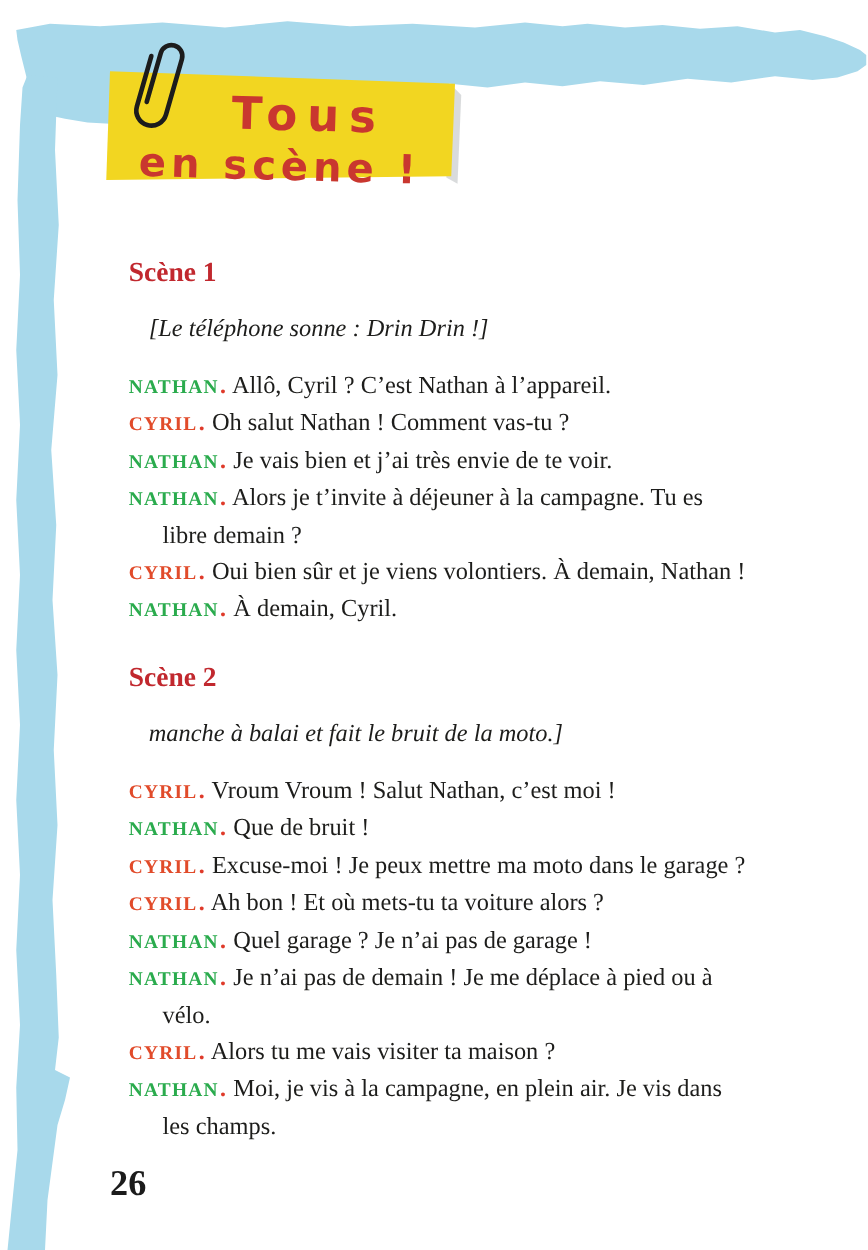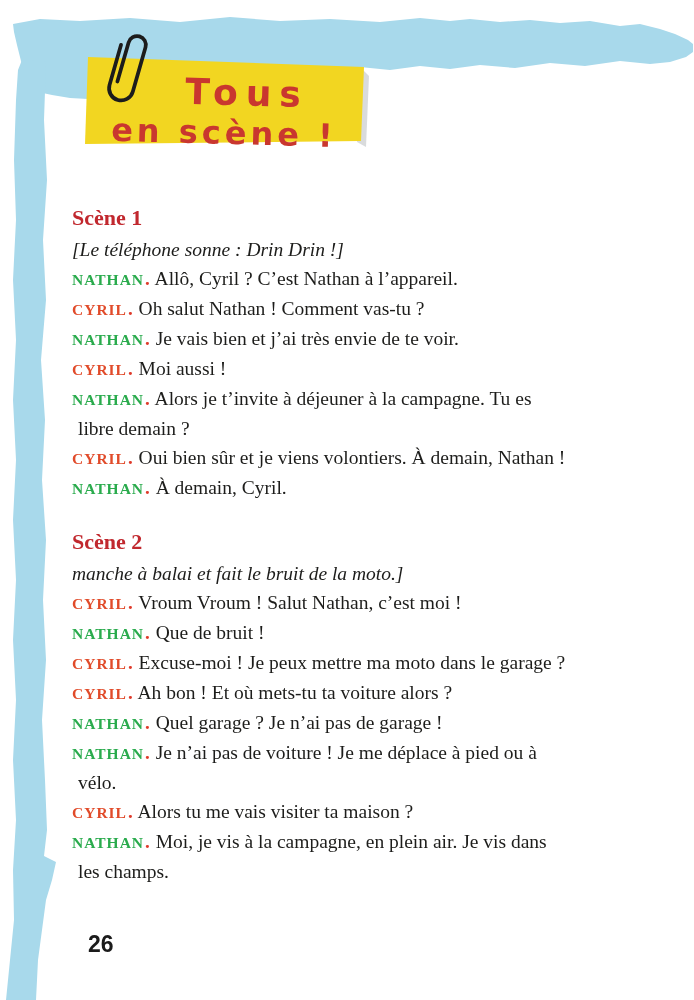--- a/index.html
+++ b/index.html
@@ -21,37 +21,37 @@
     font-family:"DejaVu Sans", sans-serif; font-weight:bold; line-height:40px;
     padding-top:12px; box-sizing:border-box;
   }
   .note-line1 { font-size:36px; letter-spacing:8px; padding-left:44px; }
   .note-line2 { font-size:32px; letter-spacing:4px; }
   
   .clip { position:absolute; left:106px; top:22px; width:50px; height:88px; z-index:3;
           transform:rotate(16deg); transform-origin:center; }
   .clip path { stroke:#1c1c1c; stroke-width:3.4; fill:none; stroke-linecap:round; }
   
-  .content { position:absolute; left:72px; top:203px; width:575px; z-index:1;
+  .content { position:absolute; left:103px; top:203px; width:575px; z-index:1;
              font-size:19.5px; line-height:29px; }
   .scene-title { margin:0 0 2px 0; font-size:22px; line-height:30px; font-weight:bold;
                  color:var(--heading-red, #c1282e); }
   .scene-block2 { margin-top:24px; }
-  .stage { margin:0; font-style:italic; white-space:nowrap; }
+  .stage { margin:16px; font-style:italic; white-space:nowrap; }
   .stage2 { display:block; }
   .dialogue { margin:0; white-space:nowrap; }
   .speaker { font-weight:bold; font-size:15.5px; letter-spacing:1px; }
   .speaker .dot { margin-left:1px; color:var(--period-red, #df3a2a); font-size:19px; }
   .nathan .speaker-label { color:var(--nathan-green, #2aab4d); }
   .cyril .speaker-label { color:var(--cyril-orange, #e14b2a); }
-  .utt2 { display:block; margin-left:6px; }
+  .utt2 { display:block; margin-left:27px; }
   
   .page-number { position:absolute; left:88px; top:931px; z-index:1;
-                 font-family:Liberation Sans, sans-serif; font-weight:bold;
-                 font-size:23px; color:#1b1b1b; }
+                 font-family:Liberation Serif, serif; font-weight:bold;
+                 font-size:29px; color:#1b1b1b; }
 </style>
 </head>
 <body>
 
 <div class="page">
 
   <svg class="decor" viewBox="0 0 694 1000">
     <polygon class="band" points="
       13,24 40,19 80,21 130,18 180,22 230,17 280,21 330,19 380,22 420,18 450,21 470,19
       500,22 530,20 560,23 590,21 620,26 640,24 660,29 675,34 688,40 693,44 693,52
@@ -90,25 +90,20 @@
       <span class="speaker cyril"><span class="speaker-label">CYRIL</span><span class="dot">.</span></span>
       <span class="utt">Oh salut Nathan ! Comment vas-tu ?</span>
       <span class="utt2"></span>
     </p>
     <p class="dialogue">
       <span class="speaker nathan"><span class="speaker-label">NATHAN</span><span class="dot">.</span></span>
       <span class="utt">Je vais bien et j’ai très envie de te voir.</span>
       <span class="utt2"></span>
     </p>
     <p class="dialogue">
-      <span class="speaker cyril"><span class="speaker-label">CYRIL</span><span class="dot">.</span></span>
-      <span class="utt">Moi aussi !</span>
-      <span class="utt2"></span>
-    </p>
-    <p class="dialogue">
       <span class="speaker nathan"><span class="speaker-label">NATHAN</span><span class="dot">.</span></span>
       <span class="utt">Alors je t’invite à déjeuner à la campagne. Tu es</span>
       <span class="utt2">libre demain ?</span>
     </p>
     <p class="dialogue">
       <span class="speaker cyril"><span class="speaker-label">CYRIL</span><span class="dot">.</span></span>
       <span class="utt">Oui bien sûr et je viens volontiers. À demain, Nathan !</span>
       <span class="utt2"></span>
     </p>
     <p class="dialogue">
@@ -140,21 +135,21 @@
       <span class="utt">Ah bon ! Et où mets-tu ta voiture alors ?</span>
       <span class="utt2"></span>
     </p>
     <p class="dialogue">
       <span class="speaker nathan"><span class="speaker-label">NATHAN</span><span class="dot">.</span></span>
       <span class="utt">Quel garage ? Je n’ai pas de garage !</span>
       <span class="utt2"></span>
     </p>
     <p class="dialogue">
       <span class="speaker nathan"><span class="speaker-label">NATHAN</span><span class="dot">.</span></span>
-      <span class="utt">Je n’ai pas de voiture ! Je me déplace à pied ou à</span>
+      <span class="utt">Je n’ai pas de demain ! Je me déplace à pied ou à</span>
       <span class="utt2">vélo.</span>
     </p>
     <p class="dialogue">
       <span class="speaker cyril"><span class="speaker-label">CYRIL</span><span class="dot">.</span></span>
       <span class="utt">Alors tu me vais visiter ta maison ?</span>
       <span class="utt2"></span>
     </p>
     <p class="dialogue">
       <span class="speaker nathan"><span class="speaker-label">NATHAN</span><span class="dot">.</span></span>
       <span class="utt">Moi, je vis à la campagne, en plein air. Je vis dans</span>

